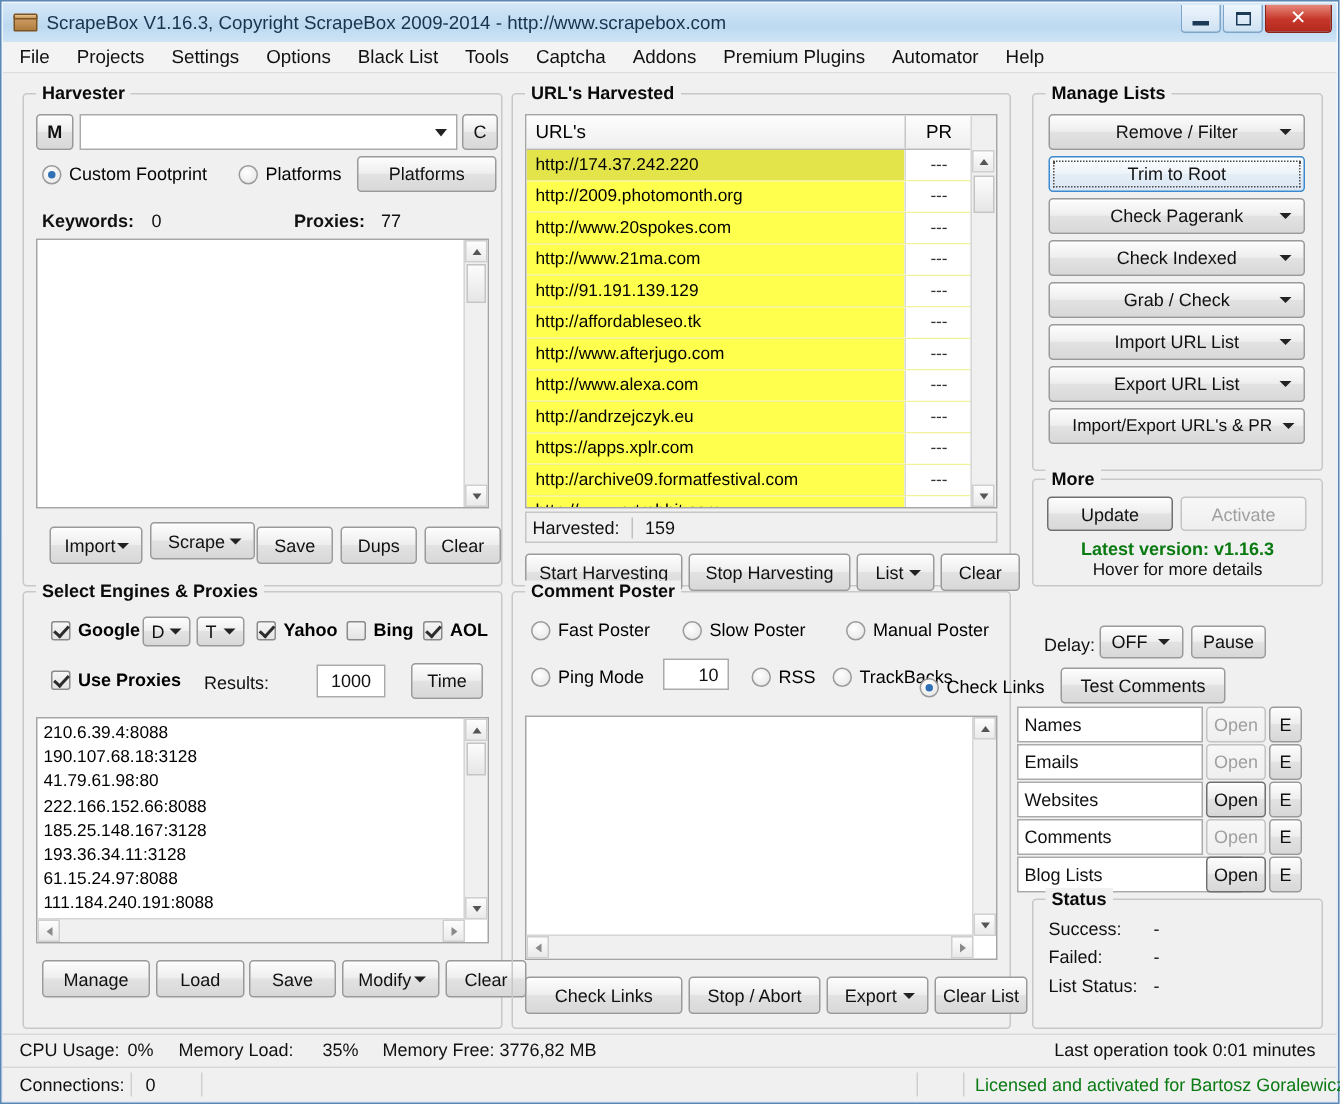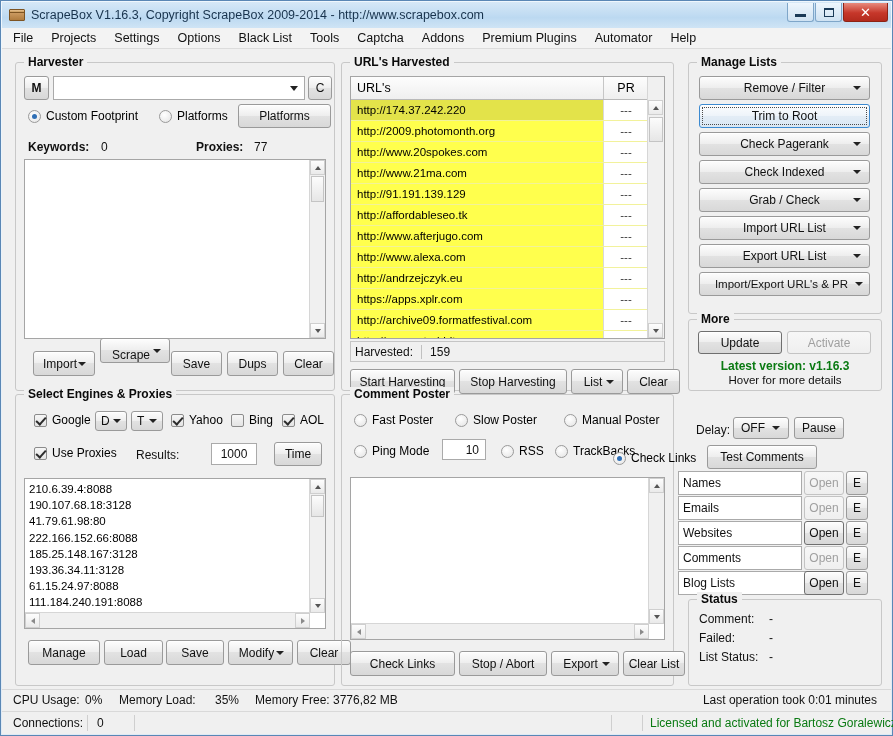--- a/index.html
+++ b/index.html
@@ -100,21 +100,21 @@
     display:flex;align-items:center;font-size:12px;padding:0 4px;
   }
   .combo .caret{
     position:absolute;right:6px;top:50%;margin-top:-2px;
     width:0;height:0;border-left:4px solid transparent;border-right:4px solid transparent;border-top:5px solid #222;
   }
   .listbox{
     position:absolute;background:#fff;border:1px solid #a5a5a5;box-sizing:border-box;overflow:hidden;
   }
   
-  .chk{position:absolute;display:flex;align-items:center;white-space:nowrap;font-size:12px;}
+  .chk{position:absolute;display:flex;align-items:center;white-space:nowrap;font-size:12px;font-weight:bold;}
   .chk .bx{
     width:13px;height:13px;border:1px solid #8b8b8b;background:linear-gradient(#f6f6f6,#e4e4e4);
     margin-right:5px;box-sizing:border-box;position:relative;border-radius:2px;flex:none;
   }
   .chk.on .bx:after{
     content:"";position:absolute;left:3px;top:0px;width:4px;height:8px;
     border:solid #2c2c2c;border-width:0 2px 2px 0;transform:rotate(42deg);
   }
   .rad{position:absolute;display:flex;align-items:center;white-space:nowrap;font-size:12px;}
   .rad .bx{
@@ -239,21 +239,21 @@
           <div class="ar dn">
               <i></i>
             </div>
         </div>
       </div>
 
       <div class="btn" style="left:17px;top:288px;width:62px;height:25px;">
         <span style="margin-right:8px;">Import</span>
           <i class="caret"></i>
       </div>
-      <div class="btn" style="left:84px;top:275px;width:70px;height:25px;align-items:flex-end;">
+      <div class="btn" style="left:84px;top:285px;width:70px;height:25px;">
         <span style="margin-right:8px;">Scrape</span>
           <i class="caret"></i>
       </div>
       <div class="btn" style="left:155px;top:288px;width:51px;height:25px;">Save</div>
       <div class="btn" style="left:211px;top:288px;width:51px;height:25px;">Dups</div>
       <div class="btn" style="left:267px;top:288px;width:51px;height:25px;">Clear</div>
     </div>
 
     <div class="group" style="left:13px;top:345px;width:318px;height:290px;">
       <div class="legend">Select Engines &amp; Proxies</div>
@@ -550,21 +550,21 @@
       <div class="btn disabled" style="left:802px;top:497px;width:40px;height:24px;">Open</div>
       <div class="btn" style="left:844px;top:497px;width:22px;height:24px;">E</div>
 
       <div class="txt" style="left:676px;top:522px;width:150px;height:24px;">Blog Lists</div>
       <div class="btn default" style="left:802px;top:522px;width:40px;height:24px;">Open</div>
       <div class="btn" style="left:844px;top:522px;width:22px;height:24px;">E</div>
     </div>
 
     <div class="group" style="left:686px;top:550px;width:192px;height:85px;">
       <div class="legend">Status</div>
-      <div class="lbl" style="left:10px;top:12px;">Comment:</div>
+      <div class="lbl" style="left:10px;top:12px;">Success:</div>
       <div class="lbl" style="left:80px;top:12px;">-</div>
       <div class="lbl" style="left:10px;top:31px;">Failed:</div>
       <div class="lbl" style="left:80px;top:31px;">-</div>
       <div class="lbl" style="left:10px;top:50px;">List Status:</div>
       <div class="lbl" style="left:80px;top:50px;">-</div>
     </div>
 
   </div>
 
   <div class="sbar" style="bottom:24px;height:22px;">

